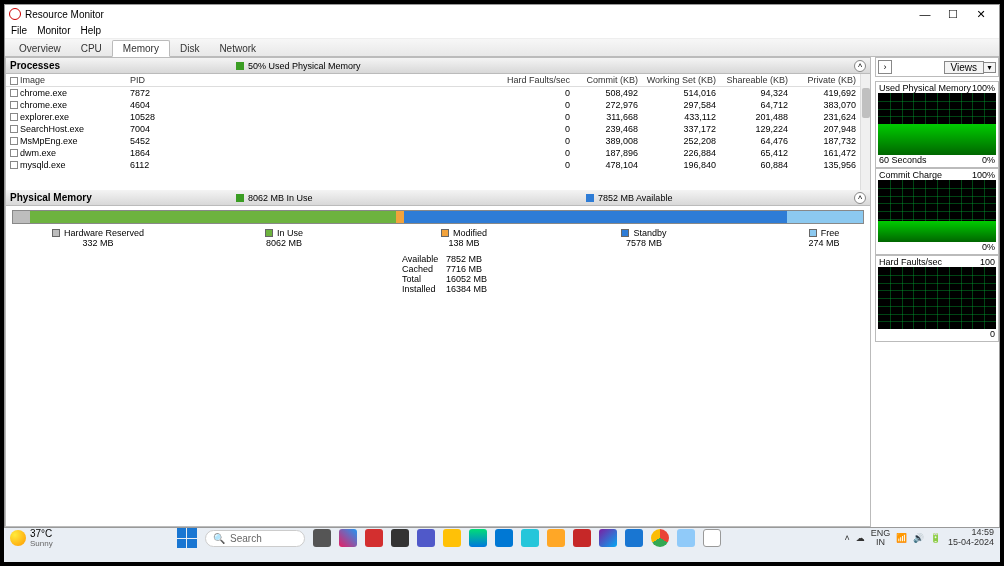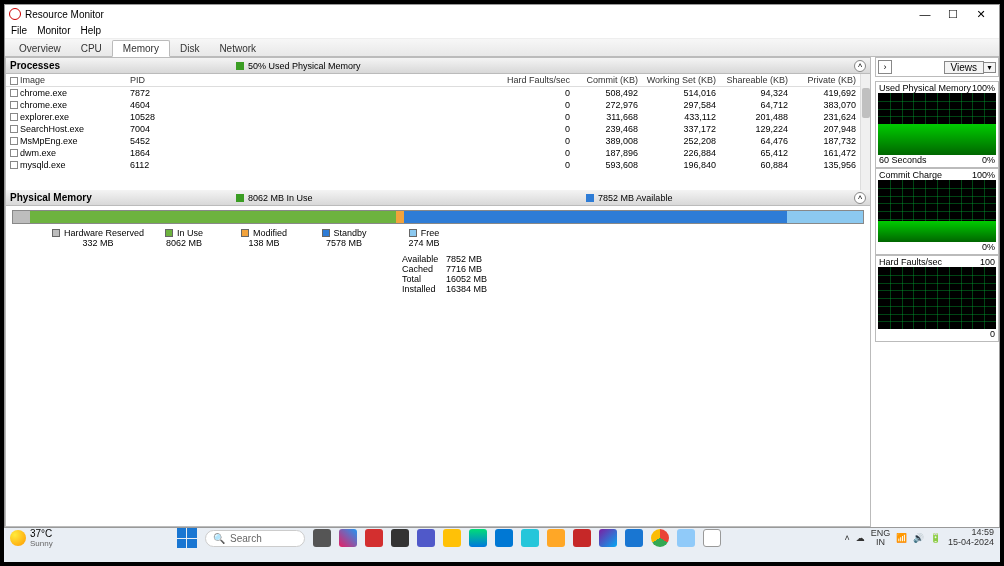--- a/index.html
+++ b/index.html
@@ -26,21 +26,21 @@
   .table-scroll .thumb { position: absolute; left: 1px; top: 14px; width: 8px; height: 30px; background: #c0c0c0; border-radius: 2px; }
   table { width: calc(100% - 10px); border-collapse: collapse; font-size: 9px; }
   th { text-align: left; padding: 1px 4px; font-weight: normal; border-bottom: 1px solid #ddd; color: #333; background: #fff; }
   th.right { text-align: right; }
   td { padding: 0 4px; height: 12px; }
   td.right { text-align: right; }
   .chk { display: inline-block; width: 8px; height: 8px; border: 1px solid #888; margin-right: 2px; vertical-align: middle; }
   .phys-body { flex: 1; padding: 2px 6px 6px 6px; font-size: 9px; }
   .membar { height: 14px; display: flex; margin: 2px 0 4px 0; border: 1px solid #888; }
   .membar .seg { height: 100%; }
-  .legend { display: flex; padding-left: 40px; }
+  .legend { display: flex; padding-left: 40px; justify-content: space-between; }
   .legend .item { display: flex; flex-direction: column; align-items: center; font-size: 9px; min-width: 80px; }
   .legend .row1 { display: flex; align-items: center; gap: 4px; }
   .legend .sq { width: 8px; height: 8px; border: 1px solid #666; }
   .summary { margin-top: 6px; margin-left: 390px; font-size: 9px; }
   .summary .row { display: flex; }
   .summary .lbl { width: 44px; }
   .side-top { border: 1px solid #bbb; padding: 2px; display: flex; align-items: center; }
   .side-top .expand { width: 14px; height: 14px; border: 1px solid #888; font-size: 9px; display:flex; align-items:center; justify-content:center; }
   .side-top .spacer { flex: 1; }
   .side-top .views-btn { font-size: 10px; border: 1px solid #888; padding: 0 6px; background: #f4f4f4; }
@@ -163,21 +163,21 @@
                 <td class="right">0</td>
                 <td class="right">187,896</td>
                 <td class="right">226,884</td>
                 <td class="right">65,412</td>
                 <td class="right">161,472</td>
               </tr>
               <tr>
                 <td><span class="chk"></span>mysqld.exe</td>
                 <td>6112</td>
                 <td class="right">0</td>
-                <td class="right">593,608</td>
+                <td class="right">478,104</td>
                 <td class="right">196,840</td>
                 <td class="right">60,884</td>
                 <td class="right">135,956</td>
               </tr>
             </tbody>
         </table>
         <div class="table-scroll">
             <div class="thumb"></div>
           </div>
       </div>

